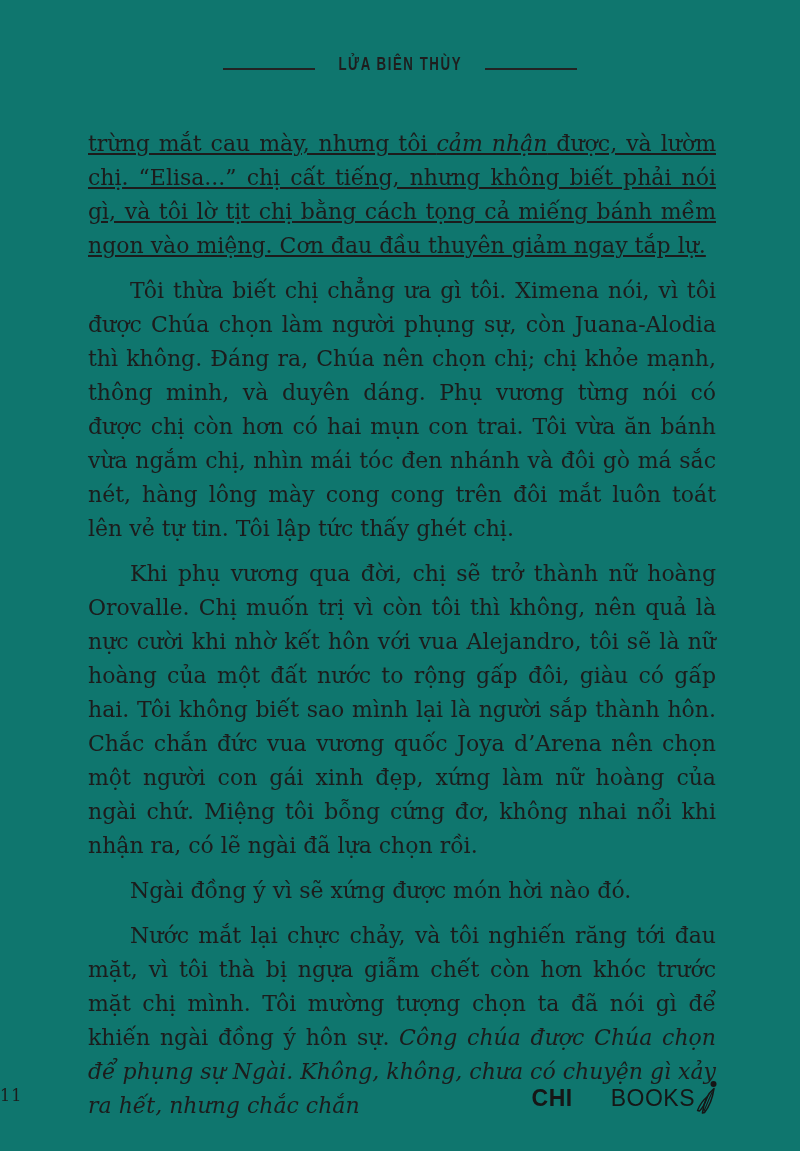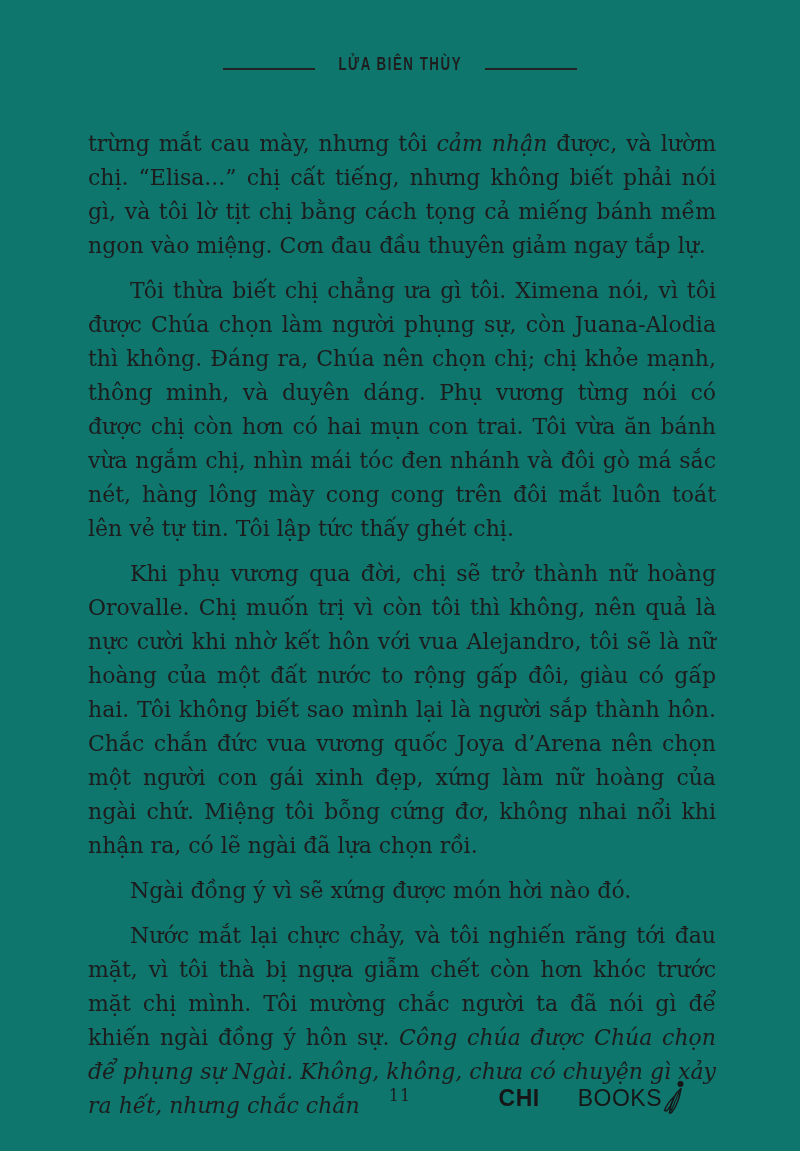--- a/index.html
+++ b/index.html
@@ -56,40 +56,41 @@
     text-align: justify;
   }
   .body-text p {
     margin: 0 0 11px 0;
     font-size: 22px;
     line-height: 34px;
     text-indent: 42px;
   }
   .body-text p.continued {
     text-indent: 0;
+    text-decoration: underline;
   }
   .body-text em {
     font-style: italic;
   }
 
   
   .folio {
     position: absolute;
     top: 1086px;
     left: 0;
     right: 0;
-    text-align: center;
+    text-align: left;
     font-size: 16px;
     letter-spacing: 1px;
     color: #1c1c1c;
   }
   .publisher {
     position: absolute;
     top: 1080px;
-    right: 114px;
+    right: 81px;
     display: flex;
     align-items: flex-end;
     color: #161616;
   }
   .publisher .chi {
     font-family: "Liberation Sans", sans-serif;
     font-weight: 700;
     font-size: 23px;
     line-height: 23px;
     letter-spacing: 0.5px;
@@ -120,21 +121,21 @@
 
   <div class="body-text">
     <p class="continued"><span>trừng mắt cau mày, nhưng tôi </span><em>cảm nhận</em><span> được, và lườm chị. “Elisa...” chị cất tiếng, nhưng không biết phải nói gì, và tôi lờ tịt chị bằng cách tọng cả miếng bánh mềm ngon vào miệng. Cơn đau đầu thuyên giảm ngay tắp lự.</span></p>
 
     <p><span>Tôi thừa biết chị chẳng ưa gì tôi. Ximena nói, vì tôi được Chúa chọn làm người phụng sự, còn Juana-Alodia thì không. Đáng ra, Chúa nên chọn chị; chị khỏe mạnh, thông minh, và duyên dáng. Phụ vương từng nói có được chị còn hơn có hai mụn con trai. Tôi vừa ăn bánh vừa ngắm chị, nhìn mái tóc đen nhánh và đôi gò má sắc nét, hàng lông mày cong cong trên đôi mắt luôn toát lên vẻ tự tin. Tôi lập tức thấy ghét chị.</span></p>
 
     <p><span>Khi phụ vương qua đời, chị sẽ trở thành nữ hoàng Orovalle. Chị muốn trị vì còn tôi thì không, nên quả là nực cười khi nhờ kết hôn với vua Alejandro, tôi sẽ là nữ hoàng của một đất nước to rộng gấp đôi, giàu có gấp hai. Tôi không biết sao mình lại là người sắp thành hôn. Chắc chắn đức vua vương quốc Joya d’Arena nên chọn một người con gái xinh đẹp, xứng làm nữ hoàng của ngài chứ. Miệng tôi bỗng cứng đơ, không nhai nổi khi nhận ra, có lẽ ngài đã lựa chọn rồi.</span></p>
 
     <p><span>Ngài đồng ý vì sẽ xứng được món hời nào đó.</span></p>
 
-    <p><span>Nước mắt lại chực chảy, và tôi nghiến răng tới đau mặt, vì tôi thà bị ngựa giẫm chết còn hơn khóc trước mặt chị mình. Tôi mường chắc người ta đã nói gì để khiến ngài đồng ý hôn sự. </span><em>Công chúa được Chúa chọn để phụng sự Ngài. Không, không, chưa có chuyện gì xảy ra hết, nhưng chắc chắn</em></p>
+    <p><span>Nước mắt lại chực chảy, và tôi nghiến răng tới đau mặt, vì tôi thà bị ngựa giẫm chết còn hơn khóc trước mặt chị mình. Tôi mường tượng chọn ta đã nói gì để khiến ngài đồng ý hôn sự. </span><em>Công chúa được Chúa chọn để phụng sự Ngài. Không, không, chưa có chuyện gì xảy ra hết, nhưng chắc chắn</em></p>
   </div>
 
   <div class="folio">11</div>
 
   <div class="publisher">
     <span class="chi">CHI</span>
       <span class="books">BOOKS</span>
     <svg width="26" height="36" viewBox="0 0 26 36" aria-hidden="true">
       <circle cx="20.5" cy="4" r="3" fill="#161616"></circle>
       <path d="M9.5 33 C10.5 24 13.5 14.5 21 8.5 C19.5 18 16.5 26.5 11.5 32.5 Z" fill="none" stroke="#161616" stroke-width="1.6" stroke-linejoin="round"></path>

